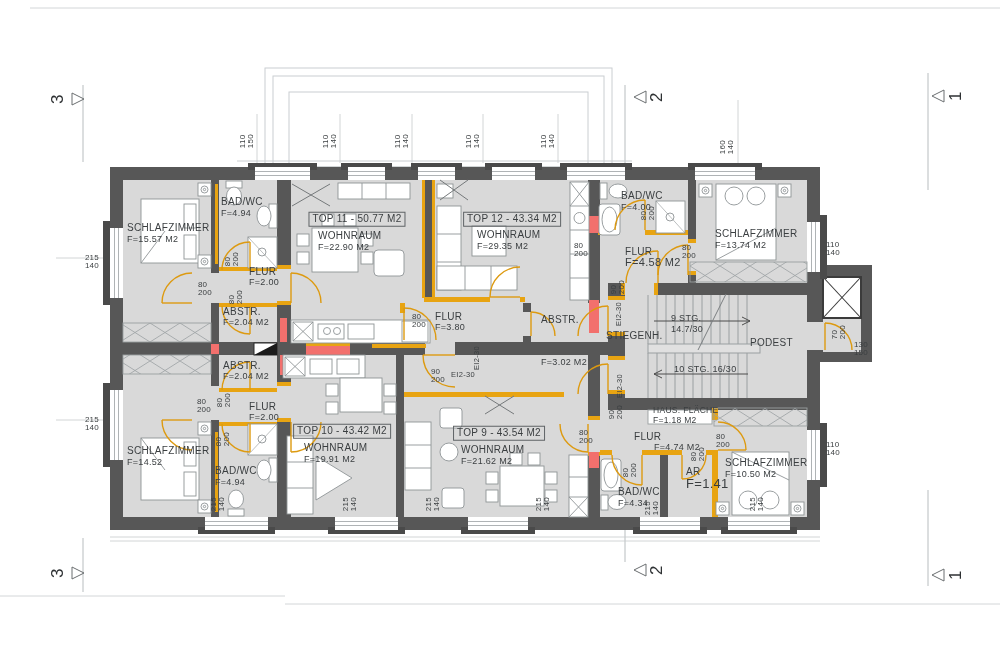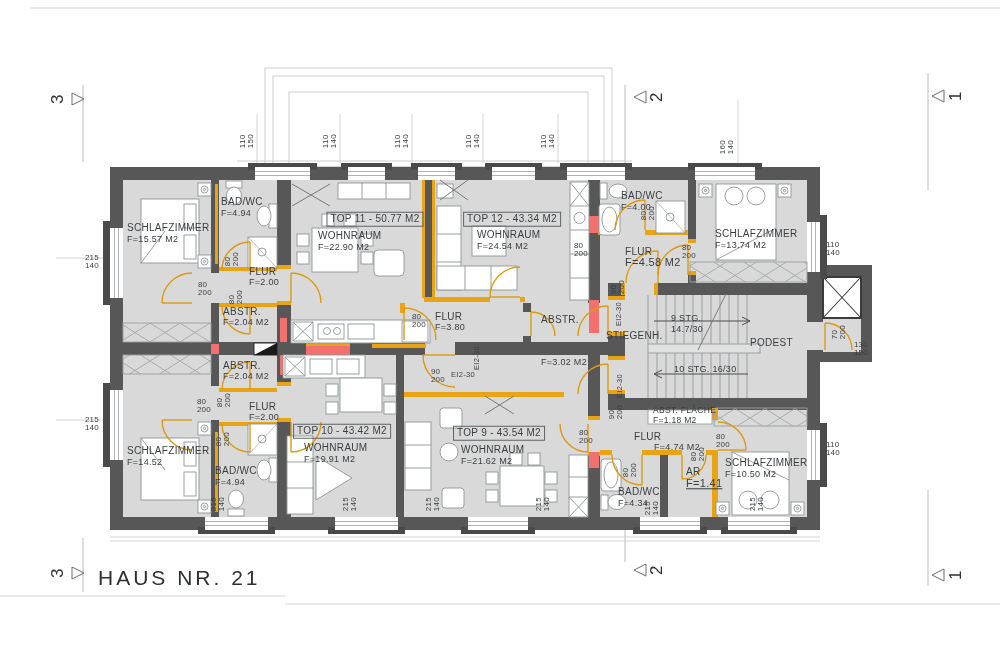--- a/index.html
+++ b/index.html
@@ -516,63 +516,63 @@
 
 <div id="ann-layer">
       <div class="ann k-room" style="left: 127px; top: 228px; font-size: 10px; transform: translate(0px, -50%);">SCHLAFZIMMER</div>
       <div class="ann k-area" style="left: 127px; top: 240px; font-size: 9px; transform: translate(0px, -50%);">F=15.57 M2</div>
       <div class="ann k-room" style="left: 221px; top: 202px; font-size: 10px; transform: translate(0px, -50%);">BAD/WC</div>
       <div class="ann k-area" style="left: 221px; top: 214px; font-size: 9px; transform: translate(0px, -50%);">F=4.94</div>
       <div class="ann k-room" style="left: 249px; top: 272px; font-size: 10px; transform: translate(0px, -50%);">FLUR</div>
       <div class="ann k-area" style="left: 249px; top: 283px; font-size: 9px; transform: translate(0px, -50%);">F=2.00</div>
       <div class="ann k-room" style="left: 223px; top: 312px; font-size: 10px; transform: translate(0px, -50%);">ABSTR.</div>
       <div class="ann k-area" style="left: 223px; top: 323px; font-size: 9px; transform: translate(0px, -50%);">F=2.04 M2</div>
-      <div class="ann k-unit boxed" style="left: 357px; top: 219px; font-size: 10px; transform: translate(-50%, -50%); margin-left: 18px;">TOP 11 - 50.77 M2</div>
+      <div class="ann k-unit boxed" style="left: 357px; top: 219px; font-size: 10px; transform: translate(-50%, -50%);">TOP 11 - 50.77 M2</div>
       <div class="ann k-room" style="left: 318px; top: 236px; font-size: 10px; transform: translate(0px, -50%);">WOHNRAUM</div>
       <div class="ann k-area" style="left: 318px; top: 248px; font-size: 9px; transform: translate(0px, -50%);">F=22.90 M2</div>
       <div class="ann k-unit boxed" style="left: 512px; top: 219px; font-size: 10px; transform: translate(-50%, -50%);">TOP 12 - 43.34 M2</div>
       <div class="ann k-room" style="left: 477px; top: 235px; font-size: 10px; transform: translate(0px, -50%);">WOHNRAUM</div>
-      <div class="ann k-area" style="left: 477px; top: 247px; font-size: 9px; transform: translate(0px, -50%);">F=24.54 M2</div>
+      <div class="ann k-area" style="left: 477px; top: 247px; font-size: 9px; transform: translate(0px, -50%);">F=29.35 M2</div>
       <div class="ann k-room" style="left: 621px; top: 196px; font-size: 10px; transform: translate(0px, -50%);">BAD/WC</div>
       <div class="ann k-area" style="left: 621px; top: 208px; font-size: 9px; transform: translate(0px, -50%);">F=4.00</div>
       <div class="ann k-room" style="left: 625px; top: 252px; font-size: 10px; transform: translate(0px, -50%);">FLUR</div>
       <div class="ann k-area" style="left: 625px; top: 263px; font-size: 11px; transform: translate(0px, -50%);">F=4.58 M2</div>
       <div class="ann k-room" style="left: 715px; top: 234px; font-size: 10px; transform: translate(0px, -50%);">SCHLAFZIMMER</div>
       <div class="ann k-area" style="left: 715px; top: 246px; font-size: 9px; transform: translate(0px, -50%);">F=13.74 M2</div>
       <div class="ann k-room" style="left: 435px; top: 317px; font-size: 10px; transform: translate(0px, -50%);">FLUR</div>
       <div class="ann k-area" style="left: 435px; top: 328px; font-size: 9px; transform: translate(0px, -50%);">F=3.80</div>
       <div class="ann k-room" style="left: 541px; top: 320px; font-size: 10px; transform: translate(0px, -50%);">ABSTR.</div>
       <div class="ann k-area" style="left: 541px; top: 331px; font-size: 9px; transform: translate(0px, -50%); margin-top: 32px;">F=3.02 M2</div>
       <div class="ann k-room" style="left: 606px; top: 336px; font-size: 10px; transform: translate(0px, -50%);">STIEGENH.</div>
       <div class="ann k-stair" style="left: 671px; top: 319px; font-size: 9px; transform: translate(0px, -50%);">9 STG.</div>
       <div class="ann k-stair" style="left: 671px; top: 330px; font-size: 9px; transform: translate(0px, -50%);">14.7/30</div>
       <div class="ann k-stair" style="left: 674px; top: 370px; font-size: 9px; transform: translate(0px, -50%);">10 STG. 16/30</div>
       <div class="ann k-room" style="left: 750px; top: 343px; font-size: 10px; transform: translate(0px, -50%);">PODEST</div>
-      <div class="ann k-room" style="left: 653px; top: 410px; font-size: 8.5px; transform: translate(0px, -50%);">ABST. FLÄCHE</div>
+      <div class="ann k-room" style="left: 653px; top: 410px; font-size: 8.5px; transform: translate(0px, -50%);">HAUS. FLÄCHE</div>
       <div class="ann k-area" style="left: 653px; top: 420px; font-size: 8.5px; transform: translate(0px, -50%);">F=1.18 M2</div>
       <div class="ann k-room" style="left: 634px; top: 437px; font-size: 10px; transform: translate(0px, -50%);">FLUR</div>
       <div class="ann k-area" style="left: 634px; top: 448px; font-size: 9px; transform: translate(0px, -50%); padding-left: 20px;">F=4.74 M2</div>
       <div class="ann k-room" style="left: 223px; top: 366px; font-size: 10px; transform: translate(0px, -50%);">ABSTR.</div>
       <div class="ann k-area" style="left: 223px; top: 377px; font-size: 9px; transform: translate(0px, -50%);">F=2.04 M2</div>
       <div class="ann k-room" style="left: 249px; top: 407px; font-size: 10px; transform: translate(0px, -50%);">FLUR</div>
       <div class="ann k-area" style="left: 249px; top: 418px; font-size: 9px; transform: translate(0px, -50%);">F=2.00</div>
       <div class="ann k-room" style="left: 127px; top: 451px; font-size: 10px; transform: translate(0px, -50%);">SCHLAFZIMMER</div>
       <div class="ann k-area" style="left: 127px; top: 463px; font-size: 9px; transform: translate(0px, -50%);">F=14.52</div>
       <div class="ann k-room" style="left: 215px; top: 471px; font-size: 10px; transform: translate(0px, -50%);">BAD/WC</div>
       <div class="ann k-area" style="left: 215px; top: 483px; font-size: 9px; transform: translate(0px, -50%);">F=4.94</div>
       <div class="ann k-unit boxed" style="left: 342px; top: 431px; font-size: 10px; transform: translate(-50%, -50%);">TOP 10 - 43.42 M2</div>
       <div class="ann k-room" style="left: 304px; top: 448px; font-size: 10px; transform: translate(0px, -50%);">WOHNRAUM</div>
       <div class="ann k-area" style="left: 304px; top: 460px; font-size: 9px; transform: translate(0px, -50%);">F=19.91 M2</div>
       <div class="ann k-unit boxed" style="left: 499px; top: 433px; font-size: 10px; transform: translate(-50%, -50%);">TOP 9 - 43.54 M2</div>
       <div class="ann k-room" style="left: 461px; top: 450px; font-size: 10px; transform: translate(0px, -50%);">WOHNRAUM</div>
       <div class="ann k-area" style="left: 461px; top: 462px; font-size: 9px; transform: translate(0px, -50%);">F=21.62 M2</div>
       <div class="ann k-room" style="left: 618px; top: 492px; font-size: 10px; transform: translate(0px, -50%);">BAD/WC</div>
       <div class="ann k-area" style="left: 618px; top: 504px; font-size: 9px; transform: translate(0px, -50%);">F=4.34</div>
       <div class="ann k-room" style="left: 686px; top: 472px; font-size: 10px; transform: translate(0px, -50%);">AR</div>
-      <div class="ann k-area" style="left: 686px; top: 484px; font-size: 11px; transform: translate(0px, -50%); text-decoration: underline;">F=1.41</div>
+      <div class="ann k-area" style="left: 686px; top: 484px; font-size: 13px; transform: translate(0px, -50%);">F=1.41</div>
       <div class="ann k-room" style="left: 725px; top: 463px; font-size: 10px; transform: translate(0px, -50%);">SCHLAFZIMMER</div>
       <div class="ann k-area" style="left: 725px; top: 475px; font-size: 9px; transform: translate(0px, -50%);">F=10.50 M2</div>
       <div class="ann k-dim" style="left: 247px; top: 141px; font-size: 8px; transform: translate(-50%, -50%) rotate(-90deg);">110
 150</div>
       <div class="ann k-dim" style="left: 330px; top: 141px; font-size: 8px; transform: translate(-50%, -50%) rotate(-90deg);">110
 140</div>
       <div class="ann k-dim" style="left: 402px; top: 141px; font-size: 8px; transform: translate(-50%, -50%) rotate(-90deg);">110
 140</div>
       <div class="ann k-dim" style="left: 473px; top: 141px; font-size: 8px; transform: translate(-50%, -50%) rotate(-90deg);">110
 140</div>
@@ -643,15 +643,14 @@
       <div class="ann k-fire" style="left: 477px; top: 358px; font-size: 7.5px; transform: translate(-50%, -50%) rotate(-90deg);">EI2-30</div>
       <div class="ann k-fire" style="left: 463px; top: 375px; font-size: 7.5px; transform: translate(-50%, -50%);">EI2-30</div>
       <div class="ann k-marker" style="left: 58px; top: 99px; font-size: 17px; transform: translate(-50%, -50%) rotate(-90deg);">3</div>
       <div class="ann k-marker" style="left: 657px; top: 97px; font-size: 17px; transform: translate(-50%, -50%) rotate(-90deg);">2</div>
       <div class="ann k-marker" style="left: 956px; top: 96px; font-size: 17px; transform: translate(-50%, -50%) rotate(-90deg);">1</div>
       <div class="ann k-marker" style="left: 58px; top: 573px; font-size: 17px; transform: translate(-50%, -50%) rotate(-90deg);">3</div>
       <div class="ann k-marker" style="left: 657px; top: 570px; font-size: 17px; transform: translate(-50%, -50%) rotate(-90deg);">2</div>
       <div class="ann k-marker" style="left: 956px; top: 575px; font-size: 17px; transform: translate(-50%, -50%) rotate(-90deg);">1</div>
     </div>
 
-<div id="title">HAUS NR. 21</div>
 
 </div>
 
 </body></html>

